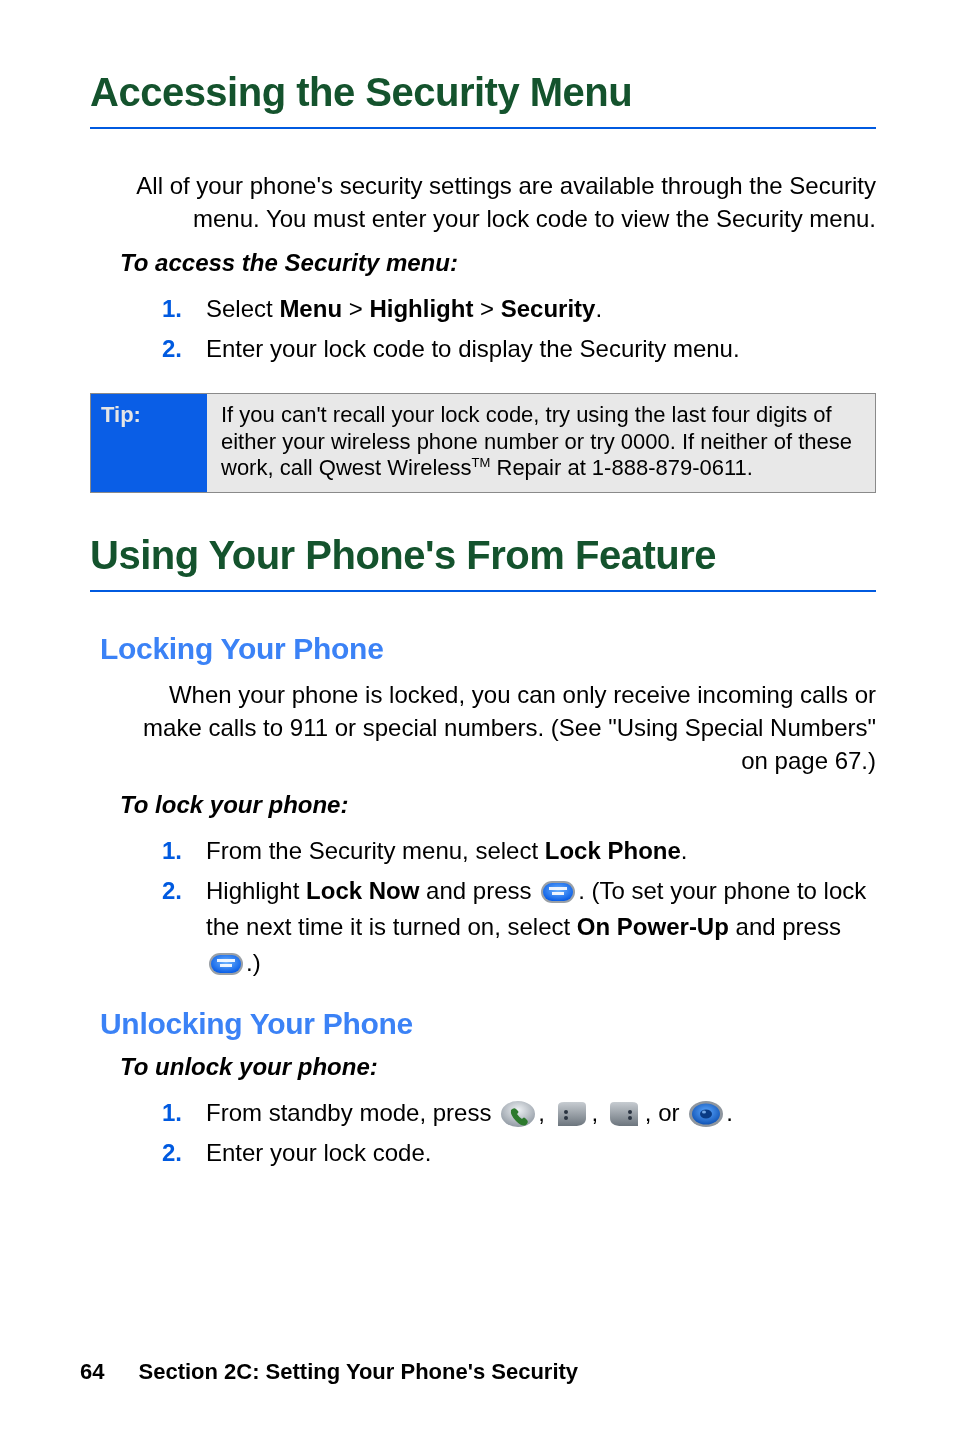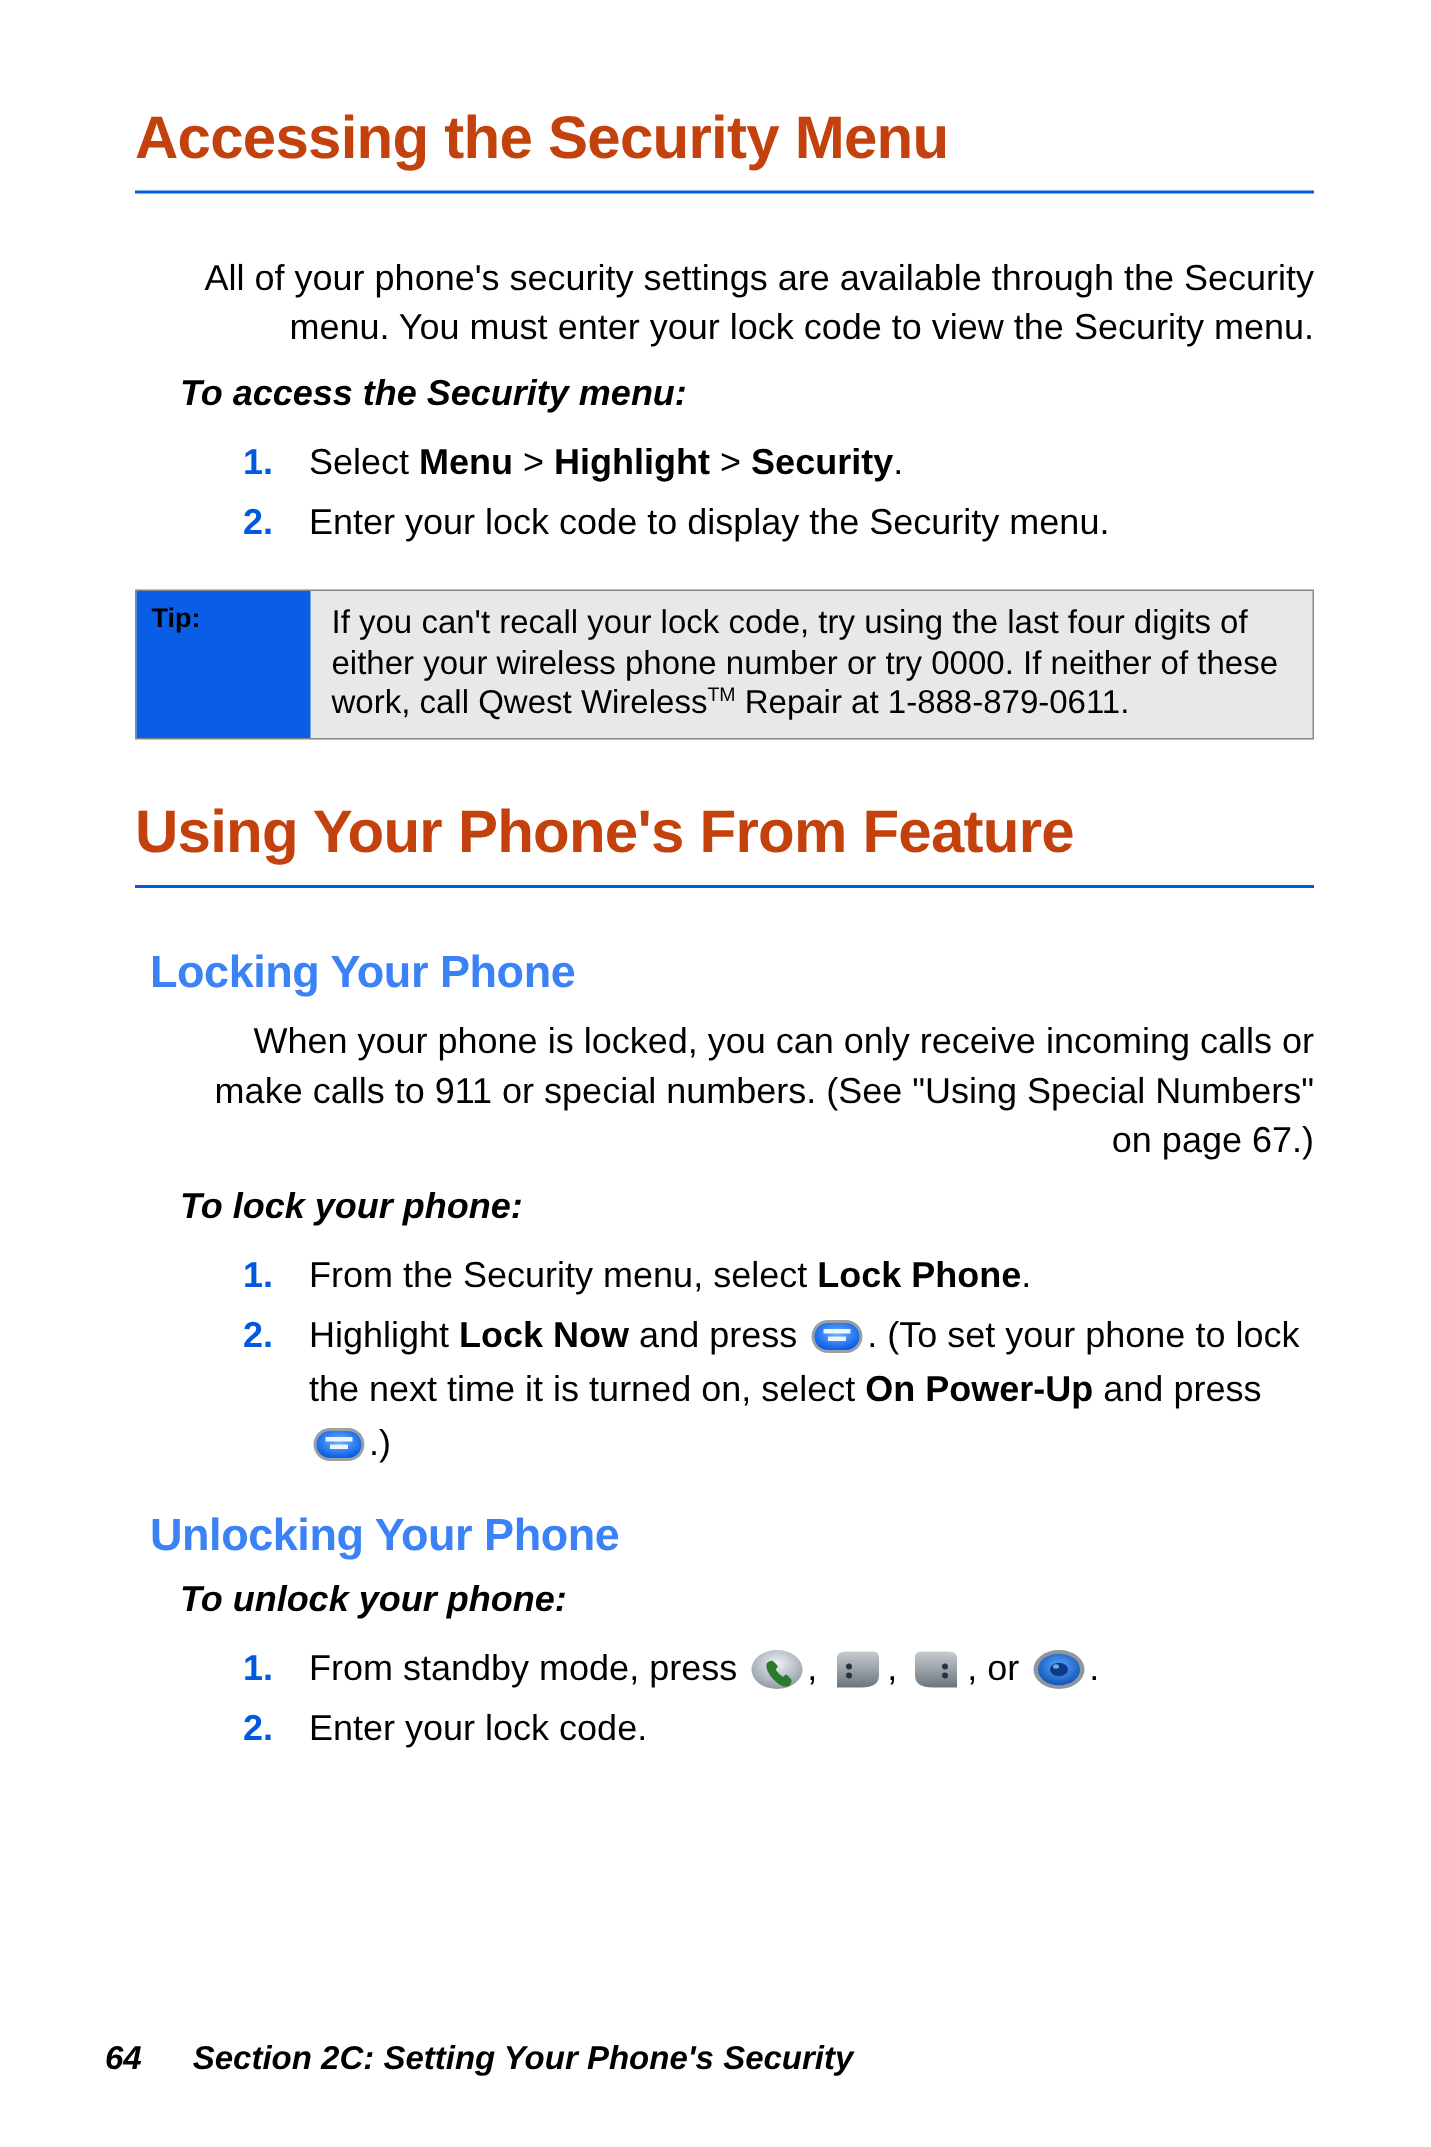--- a/index.html
+++ b/index.html
@@ -6,21 +6,21 @@
     body {
       width: 954px;
       height: 1431px;
       background: #ffffff;
       font-family: Arial, Helvetica, sans-serif;
       color: #000000;
       position: relative;
       padding: 70px 78px 0 90px;
     }
     .h1 {
-      color: #c2410c;
+      color: #14532d;
       font-family: Arial, Helvetica, sans-serif;
       font-weight: 900;
       font-size: 40px;
       letter-spacing: -0.5px;
       margin-bottom: 12px;
       font-stretch: condensed;
     }
     .h1-rule {
       border: none;
       border-top: 2.5px solid #005ae0;
@@ -64,23 +64,23 @@
     .b { font-weight: bold; }
     .gt { font-family: Arial; }
     .tip-box {
       display: flex;
       border: 1px solid #8a8a8a;
       background: #e8e8e8;
       margin: 26px 0 40px 0;
     }
     .tip-label {
       background: #0a5ee6;
-      color: #000000;
-      font-weight: bold;
-      font-size: 18px;
+      color: #e5e5e5;
+      font-weight: bold;
+      font-size: 22px;
       padding: 8px 10px;
       width: 116px;
       flex-shrink: 0;
       font-stretch: condensed;
     }
     .tip-body {
       padding: 8px 4px 10px 14px;
       font-size: 22px;
       line-height: 1.2;
       font-stretch: condensed;
@@ -99,25 +99,24 @@
       display: inline-block;
       width: 38px;
       height: 28px;
       vertical-align: -7px;
       margin: 0 1px;
     }
     .icon svg { width: 100%; height: 100%; }
     .footer {
       position: absolute;
       bottom: 46px;
-      left: 70px;
+      left: 80px;
       font-size: 22px;
       font-weight: bold;
       font-stretch: condensed;
-      font-style: italic;
     }
     .footer-page { margin-right: 34px; }
   </style>
 </head>
 <body>
 
 <h1 class="h1">Accessing the Security Menu</h1>
 <hr class="h1-rule">
 
 <p class="body-text">All of your phone's security settings are available through the Security menu. You must enter your lock code to view the Security menu.</p>

